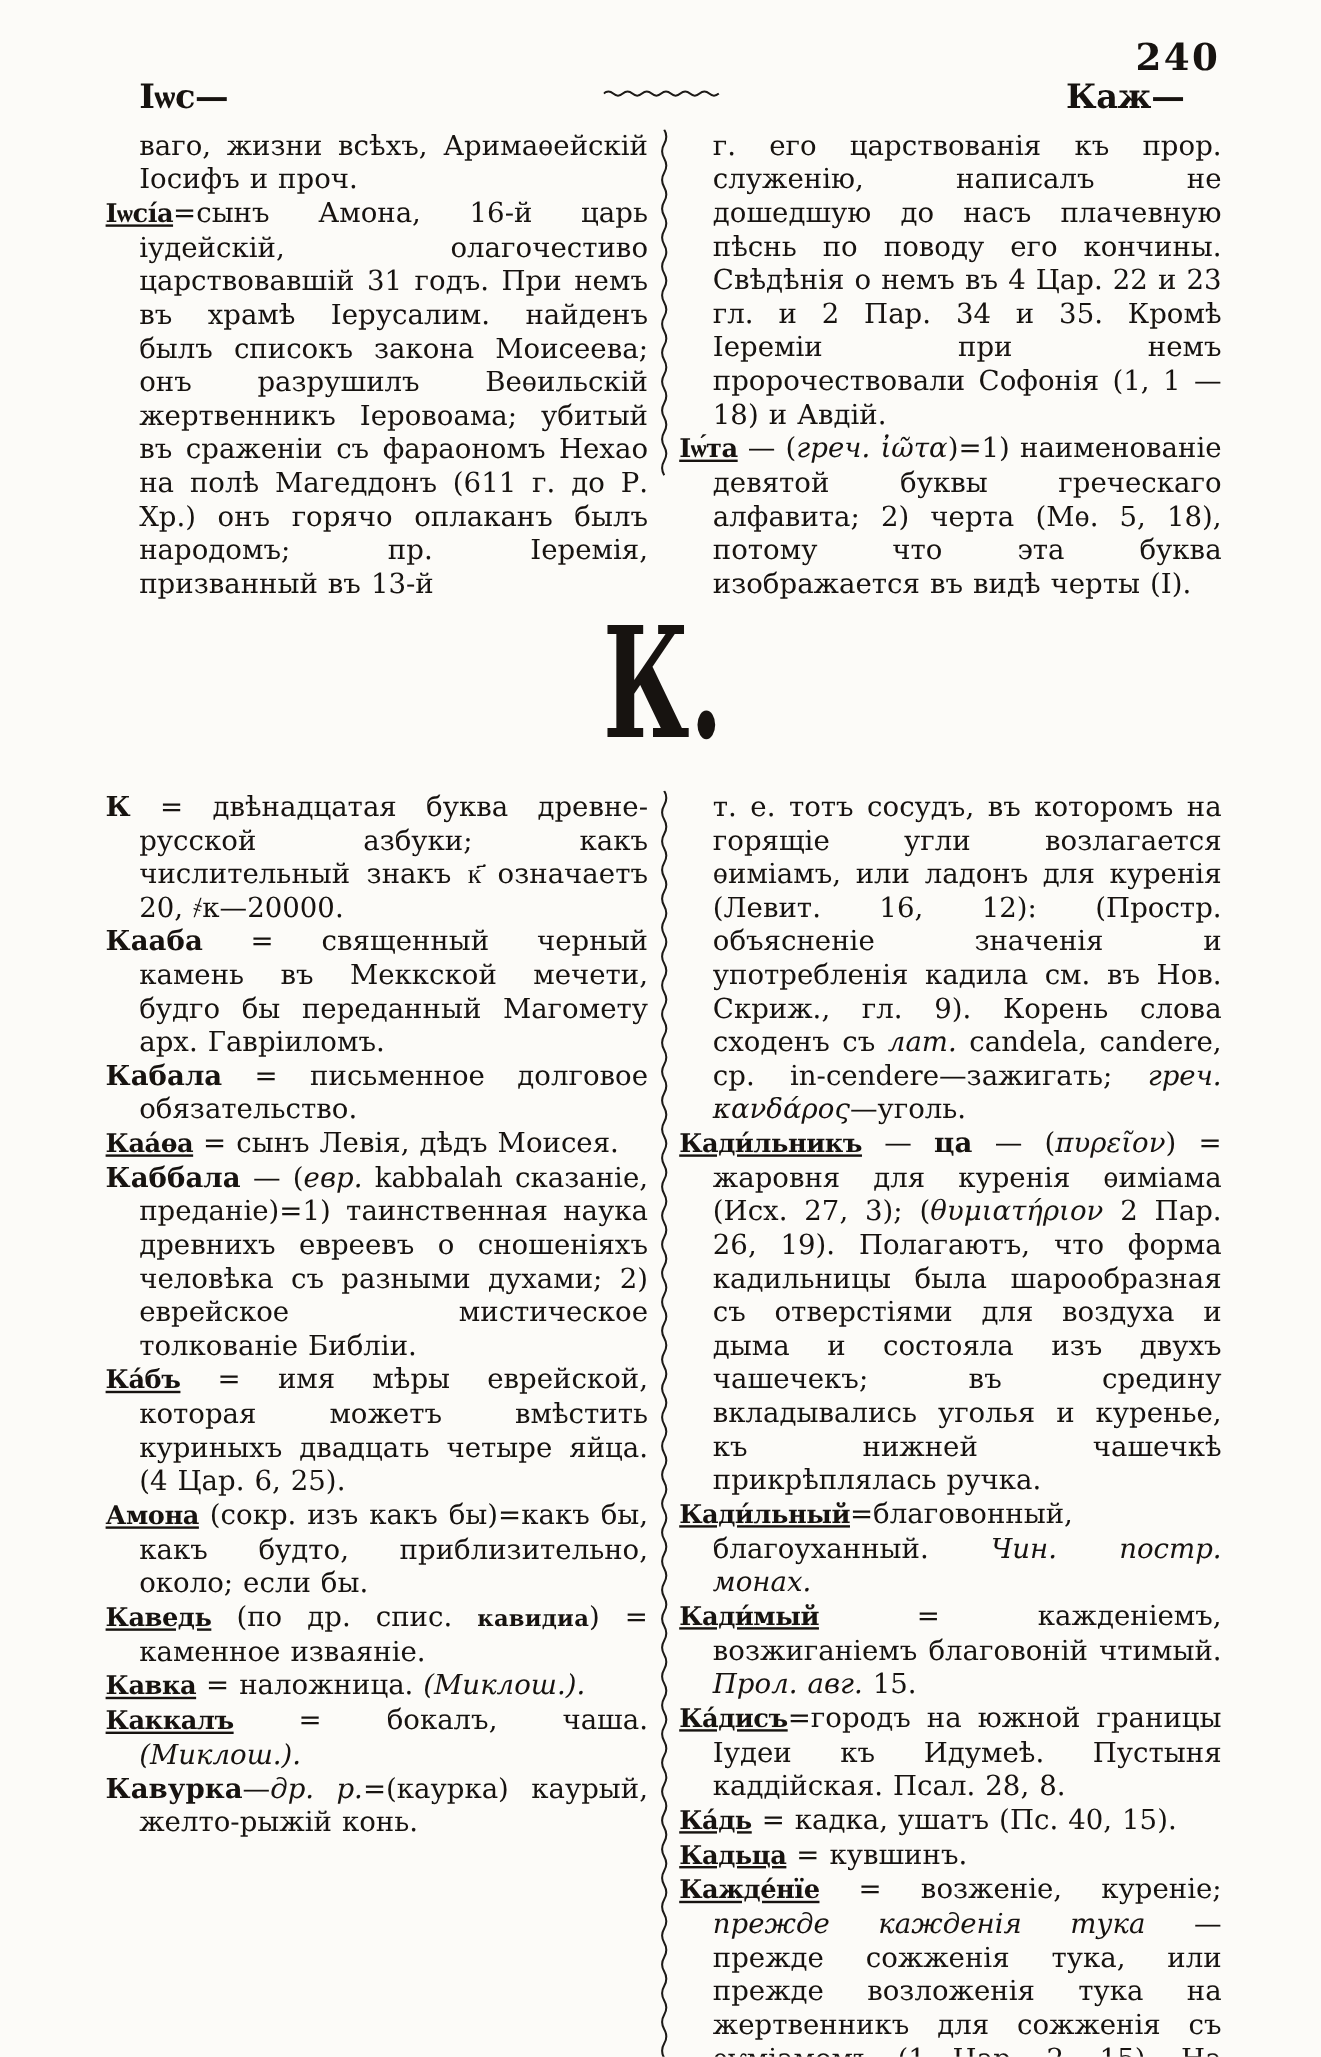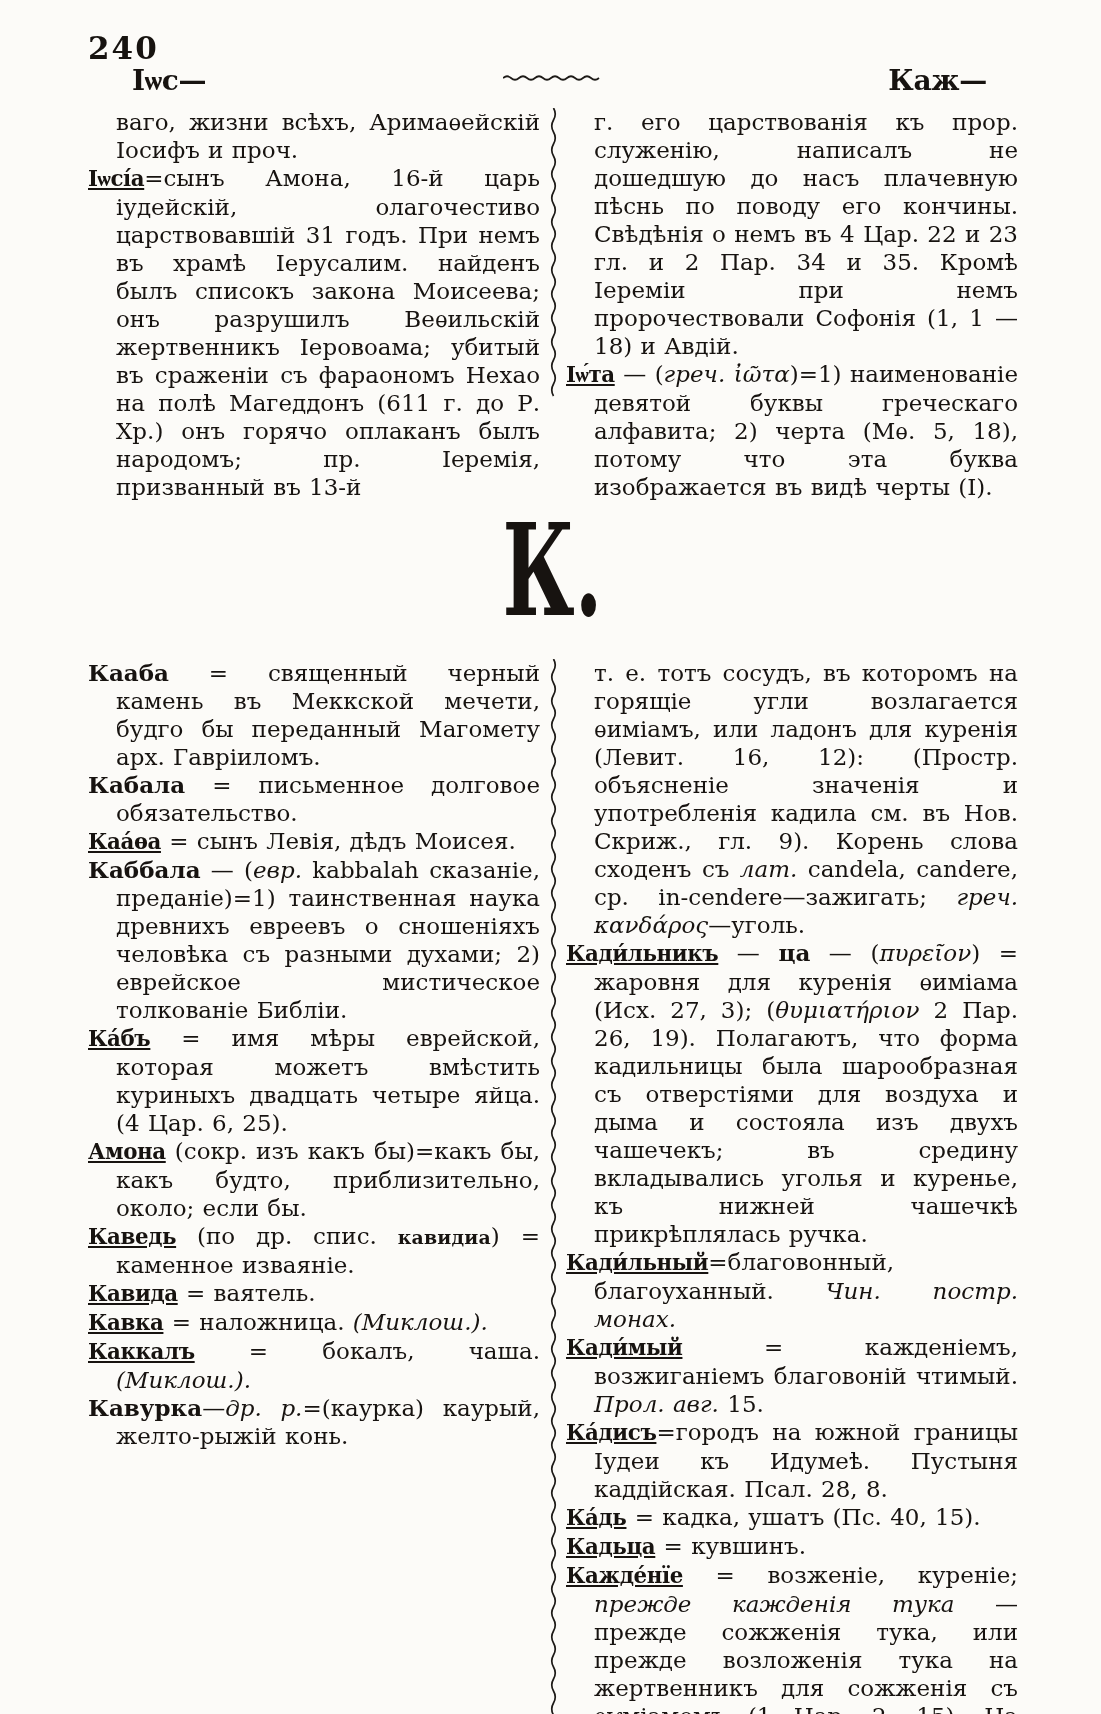--- a/index.html
+++ b/index.html
@@ -21,38 +21,38 @@
     overflow:hidden;
   }
   
   .hdr{
     position:relative;
     height:78px;
   }
   .pagenum{
     position:absolute;
     left:0; right:0; top:0;
-    text-align:left;
+    text-align:right;
     font-size:31px;
     font-weight:bold;
     letter-spacing:2px;
   }
   .rule-wrap{
     position:absolute;
     left:0; right:0; top:38px;
     text-align:center;
   }
   .guide{
     position:absolute;
     top:34px;
     font-size:28px;
     font-weight:bold;
     letter-spacing:-0.3px;
   }
-  .guide.l{left:44px;}
+  .guide.l{left:28px;}
   .guide.r{right:30px;margin-left:40px;}
   
   .two-col{
     display:flex;
     align-items:stretch;
   }
   .col{
     width:452px;
     flex:0 0 452px;
   }
@@ -128,28 +128,28 @@
     <div class="col" id="top-right">
         <p class="entry cont"><span>г. его царствованія къ прор. служенію, написалъ не дошедшую до насъ плачевную пѣснь по поводу его кончины. Свѣдѣнія о немъ въ 4 Цар. 22 и 23 гл. и 2 Пар. 34 и 35. Кромѣ Іереміи при немъ пророчествовали Софонія (1, 1 — 18) и Авдій.</span></p>
         <p class="entry"><span class="head cs">Іѡ́та</span><span> — (</span><span class="it">греч.</span><span> </span><span class="gk">ἰῶτα</span><span>)=1) наименованіе девятой буквы греческаго алфавита; 2) черта (Мѳ. 5, 18), потому что эта буква изображается въ видѣ черты (I).</span></p>
       </div>
   </div>
 
   <div class="initial"><span>К.</span></div>
 
   <div class="two-col">
     <div class="col" id="main-left">
+        <p class="entry"><span class="head rm">К</span><span> = двѣнадцатая буква древне-русской азбуки; какъ числительный знакъ к҃ означаетъ 20, ҂к—20000.</span></p>
         <p class="entry"><span class="head rm">Кааба</span><span> = священный черный камень въ Меккской мечети, будго бы переданный Магомету арх. Гавріиломъ.</span></p>
         <p class="entry"><span class="head rm">Кабала</span><span> = письменное долговое обязательство.</span></p>
         <p class="entry"><span class="head cs">Каа́ѳа</span><span> = сынъ Левія, дѣдъ Моисея.</span></p>
         <p class="entry"><span class="head rm">Каббала</span><span> — (</span><span class="it">евр.</span><span> kabbalah сказаніе, преданіе)=1) таинственная наука древнихъ евреевъ о сношеніяхъ человѣка съ разными духами; 2) еврейское мистическое толкованіе Библіи.</span></p>
         <p class="entry"><span class="head cs">Ка́бъ</span><span> = имя мѣры еврейской, которая можетъ вмѣстить куриныхъ двадцать четыре яйца. (4 Цар. 6, 25).</span></p>
         <p class="entry"><span class="head cs">Амона</span><span> (сокр. изъ какъ бы)=какъ бы, какъ будто, приблизительно, около; если бы.</span></p>
         <p class="entry"><span class="head cs">Каведь</span><span> (по др. спис. </span><span class="csx">кавидиа</span><span>) = каменное изваяніе.</span></p>
-        <p class="entry"><span class="head cs">Кавида</span><span> = ваятель.</span></p>
         <p class="entry"><span class="head cs">Кавка</span><span> = наложница. </span><span class="it">(Миклош.).</span></p>
         <p class="entry"><span class="head cs">Каккалъ</span><span> = бокалъ, чаша. </span><span class="it">(Миклош.).</span></p>
         <p class="entry"><span class="head rm">Кавурка</span><span>—</span><span class="it">др. р.</span><span>=(каурка) каурый, желто-рыжій конь.</span></p>
       </div>
     <div class="gap">
       <svg class="wavy" width="9" height="1120">
           <path d="M4.5 0 q3.5 6 0 12 q-3.5 6 0 12 q3.5 6 0 12 q-3.5 6 0 12 q3.5 6 0 12 q-3.5 6 0 12 q3.5 6 0 12 q-3.5 6 0 12 q3.5 6 0 12 q-3.5 6 0 12 q3.5 6 0 12 q-3.5 6 0 12 q3.5 6 0 12 q-3.5 6 0 12 q3.5 6 0 12 q-3.5 6 0 12 q3.5 6 0 12 q-3.5 6 0 12 q3.5 6 0 12 q-3.5 6 0 12 q3.5 6 0 12 q-3.5 6 0 12 q3.5 6 0 12 q-3.5 6 0 12 q3.5 6 0 12 q-3.5 6 0 12 q3.5 6 0 12 q-3.5 6 0 12 q3.5 6 0 12 q-3.5 6 0 12 q3.5 6 0 12 q-3.5 6 0 12 q3.5 6 0 12 q-3.5 6 0 12 q3.5 6 0 12 q-3.5 6 0 12 q3.5 6 0 12 q-3.5 6 0 12 q3.5 6 0 12 q-3.5 6 0 12 q3.5 6 0 12 q-3.5 6 0 12 q3.5 6 0 12 q-3.5 6 0 12 q3.5 6 0 12 q-3.5 6 0 12 q3.5 6 0 12 q-3.5 6 0 12 q3.5 6 0 12 q-3.5 6 0 12 q3.5 6 0 12 q-3.5 6 0 12 q3.5 6 0 12 q-3.5 6 0 12 q3.5 6 0 12 q-3.5 6 0 12 q3.5 6 0 12 q-3.5 6 0 12 q3.5 6 0 12 q-3.5 6 0 12 q3.5 6 0 12 q-3.5 6 0 12 q3.5 6 0 12 q-3.5 6 0 12 q3.5 6 0 12 q-3.5 6 0 12 q3.5 6 0 12 q-3.5 6 0 12 q3.5 6 0 12 q-3.5 6 0 12 q3.5 6 0 12 q-3.5 6 0 12 q3.5 6 0 12 q-3.5 6 0 12 q3.5 6 0 12 q-3.5 6 0 12 q3.5 6 0 12 q-3.5 6 0 12 q3.5 6 0 12 q-3.5 6 0 12 q3.5 6 0 12 q-3.5 6 0 12 q3.5 6 0 12 q-3.5 6 0 12 q3.5 6 0 12 q-3.5 6 0 12 q3.5 6 0 12 q-3.5 6 0 12 q3.5 6 0 12 q-3.5 6 0 12 q3.5 6 0 12 q-3.5 6 0 12"></path>
         </svg>
     </div>
     <div class="col" id="main-right">

